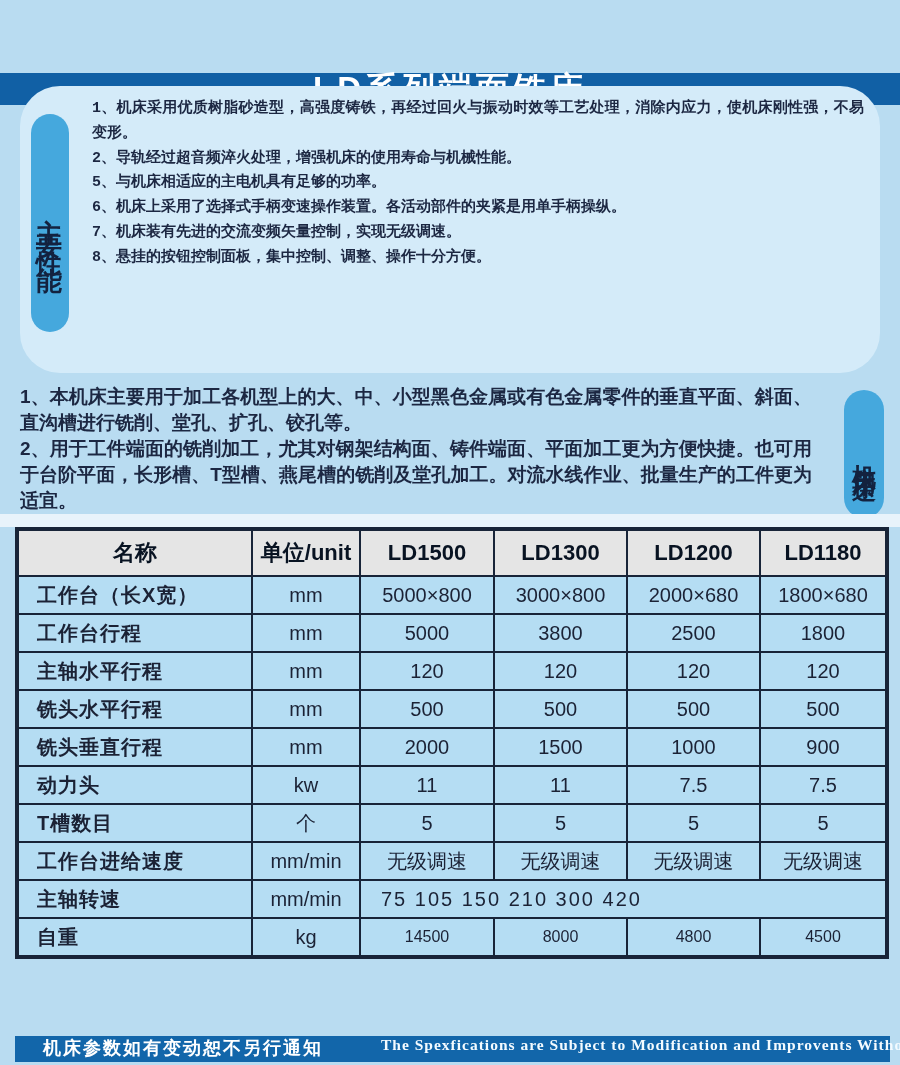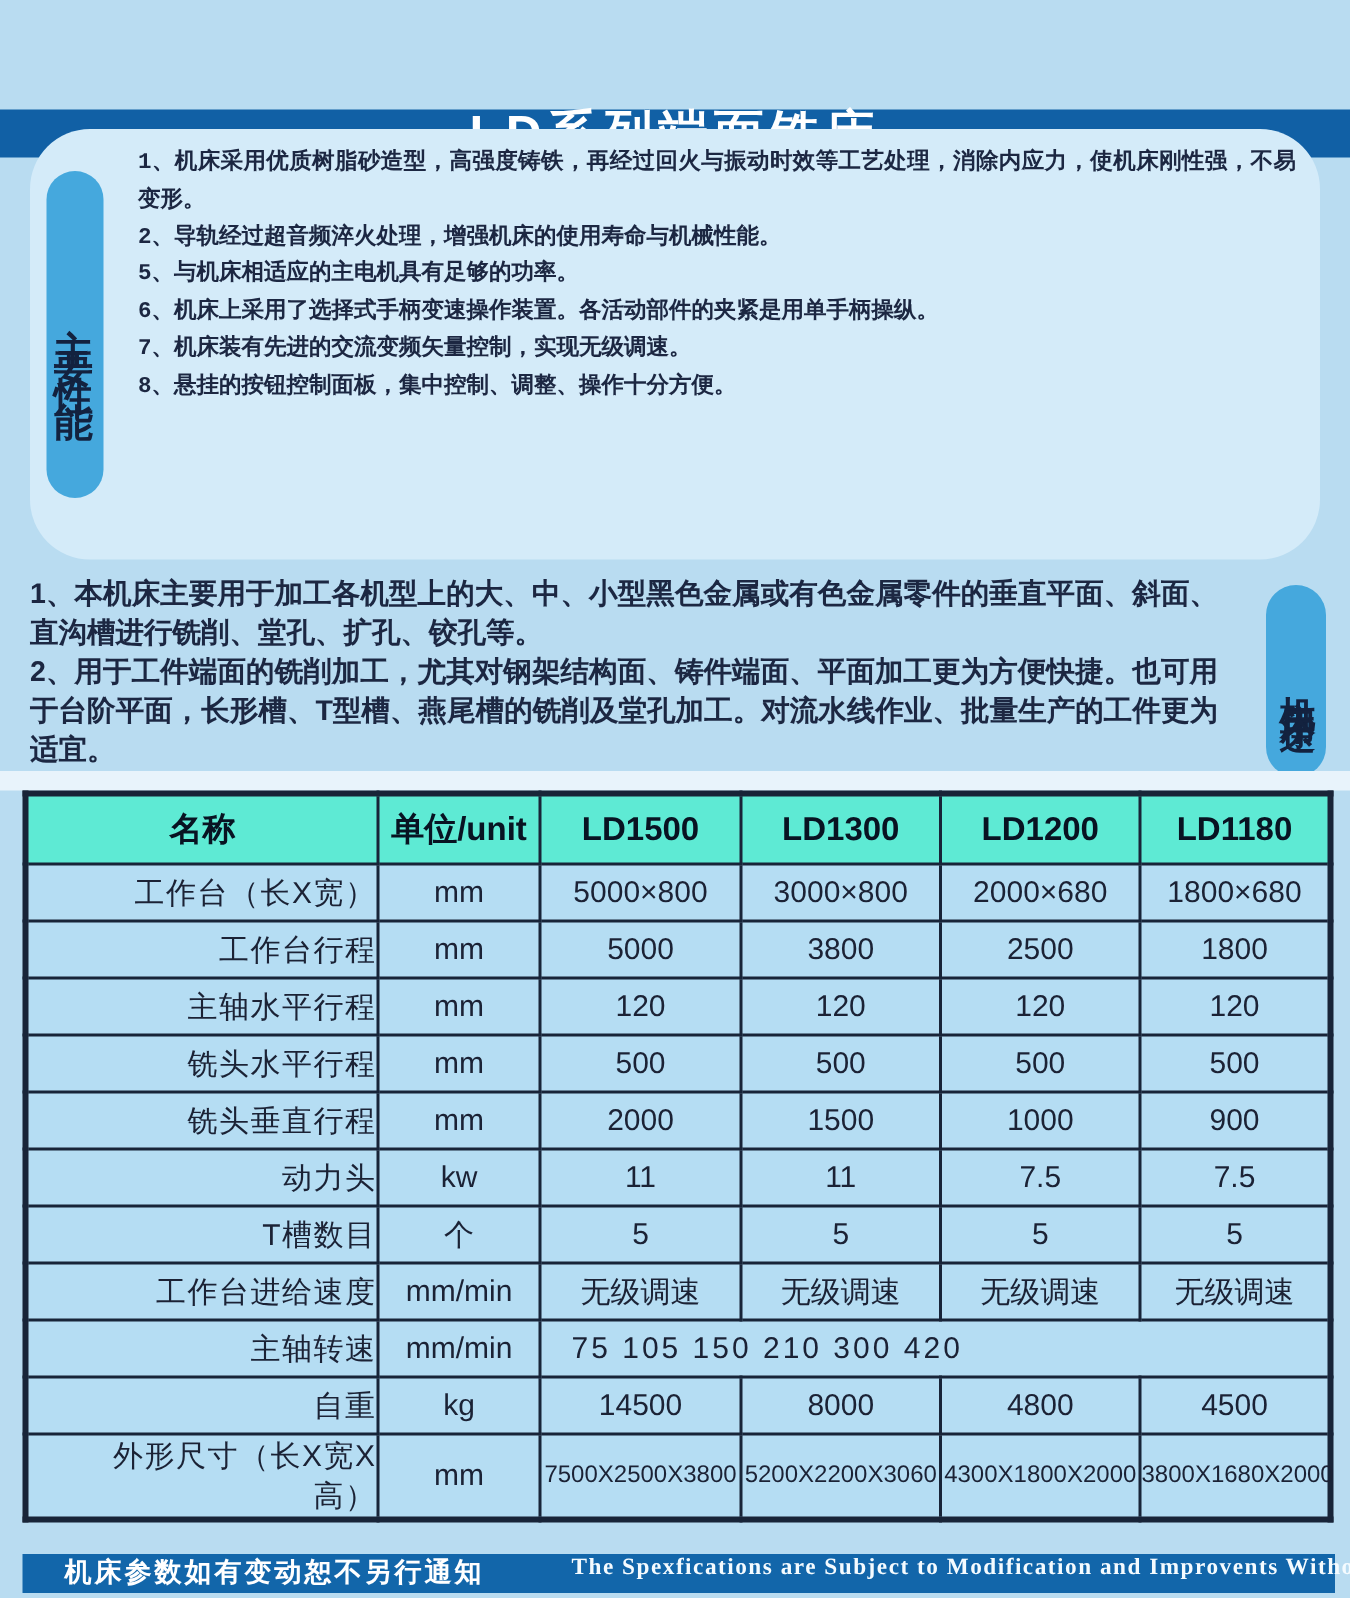--- a/index.html
+++ b/index.html
@@ -56,35 +56,35 @@
     background:#e8f3fb;
   }
   
   .spec-table{
     position:absolute;left:15px;top:527px;
     border-collapse:collapse;
     border:4px solid #182438;
     table-layout:fixed;width:870px;
   }
   .spec-table th{
-    background:#5eead4;
+    background:#e5e5e5;
     border:2px solid #182438;
     height:44px;
     font-size:22px;font-weight:bold;color:#081322;
     text-align:center;padding:0;
   }
   .spec-table td{
     background:#b5ddf3;
     border:2px solid #182438;
     height:36px;
     font-size:20px;color:#1b2235;
     text-align:center;padding:0;
   }
   .spec-table td.c-name{
-    text-align:right;padding-left:18px;font-weight:400;letter-spacing:1px;
+    text-align:left;padding-left:18px;font-weight:700;letter-spacing:1px;
   }
   .spec-table td.c-span{
     text-align:left;padding-left:20px;letter-spacing:2px;
   }
   .spec-table tbody tr:last-child td.c-val{font-size:16px;}
   
   .bottom-bar{
     position:absolute;left:15px;top:1036px;width:875px;height:26px;
     background:#1266aa;
     display:flex;align-items:flex-start;
@@ -216,27 +216,19 @@
         <td colspan="4" class="c-span c-val">75  105  150  210  300  420</td>
       </tr>
       <tr>
         <td class="c-name">自重</td>
         <td class="c-unit">kg</td>
         <td class="c-val">14500</td>
         <td class="c-val">8000</td>
         <td class="c-val">4800</td>
         <td class="c-val">4500</td>
       </tr>
-      <tr>
-        <td class="c-name">外形尺寸（长X宽X高）</td>
-        <td class="c-unit">mm</td>
-        <td class="c-val">7500X2500X3800</td>
-        <td class="c-val">5200X2200X3060</td>
-        <td class="c-val">4300X1800X2000</td>
-        <td class="c-val">3800X1680X2000</td>
-      </tr>
     </tbody>
   </table>
 
 <div class="bottom-bar">
   <span class="bottom-cn">机床参数如有变动恕不另行通知</span>
   <span class="bottom-en">The Spexfications are Subject to Modification and Improvents Withoutt Notice</span>
 </div>
 
 </body></html>

